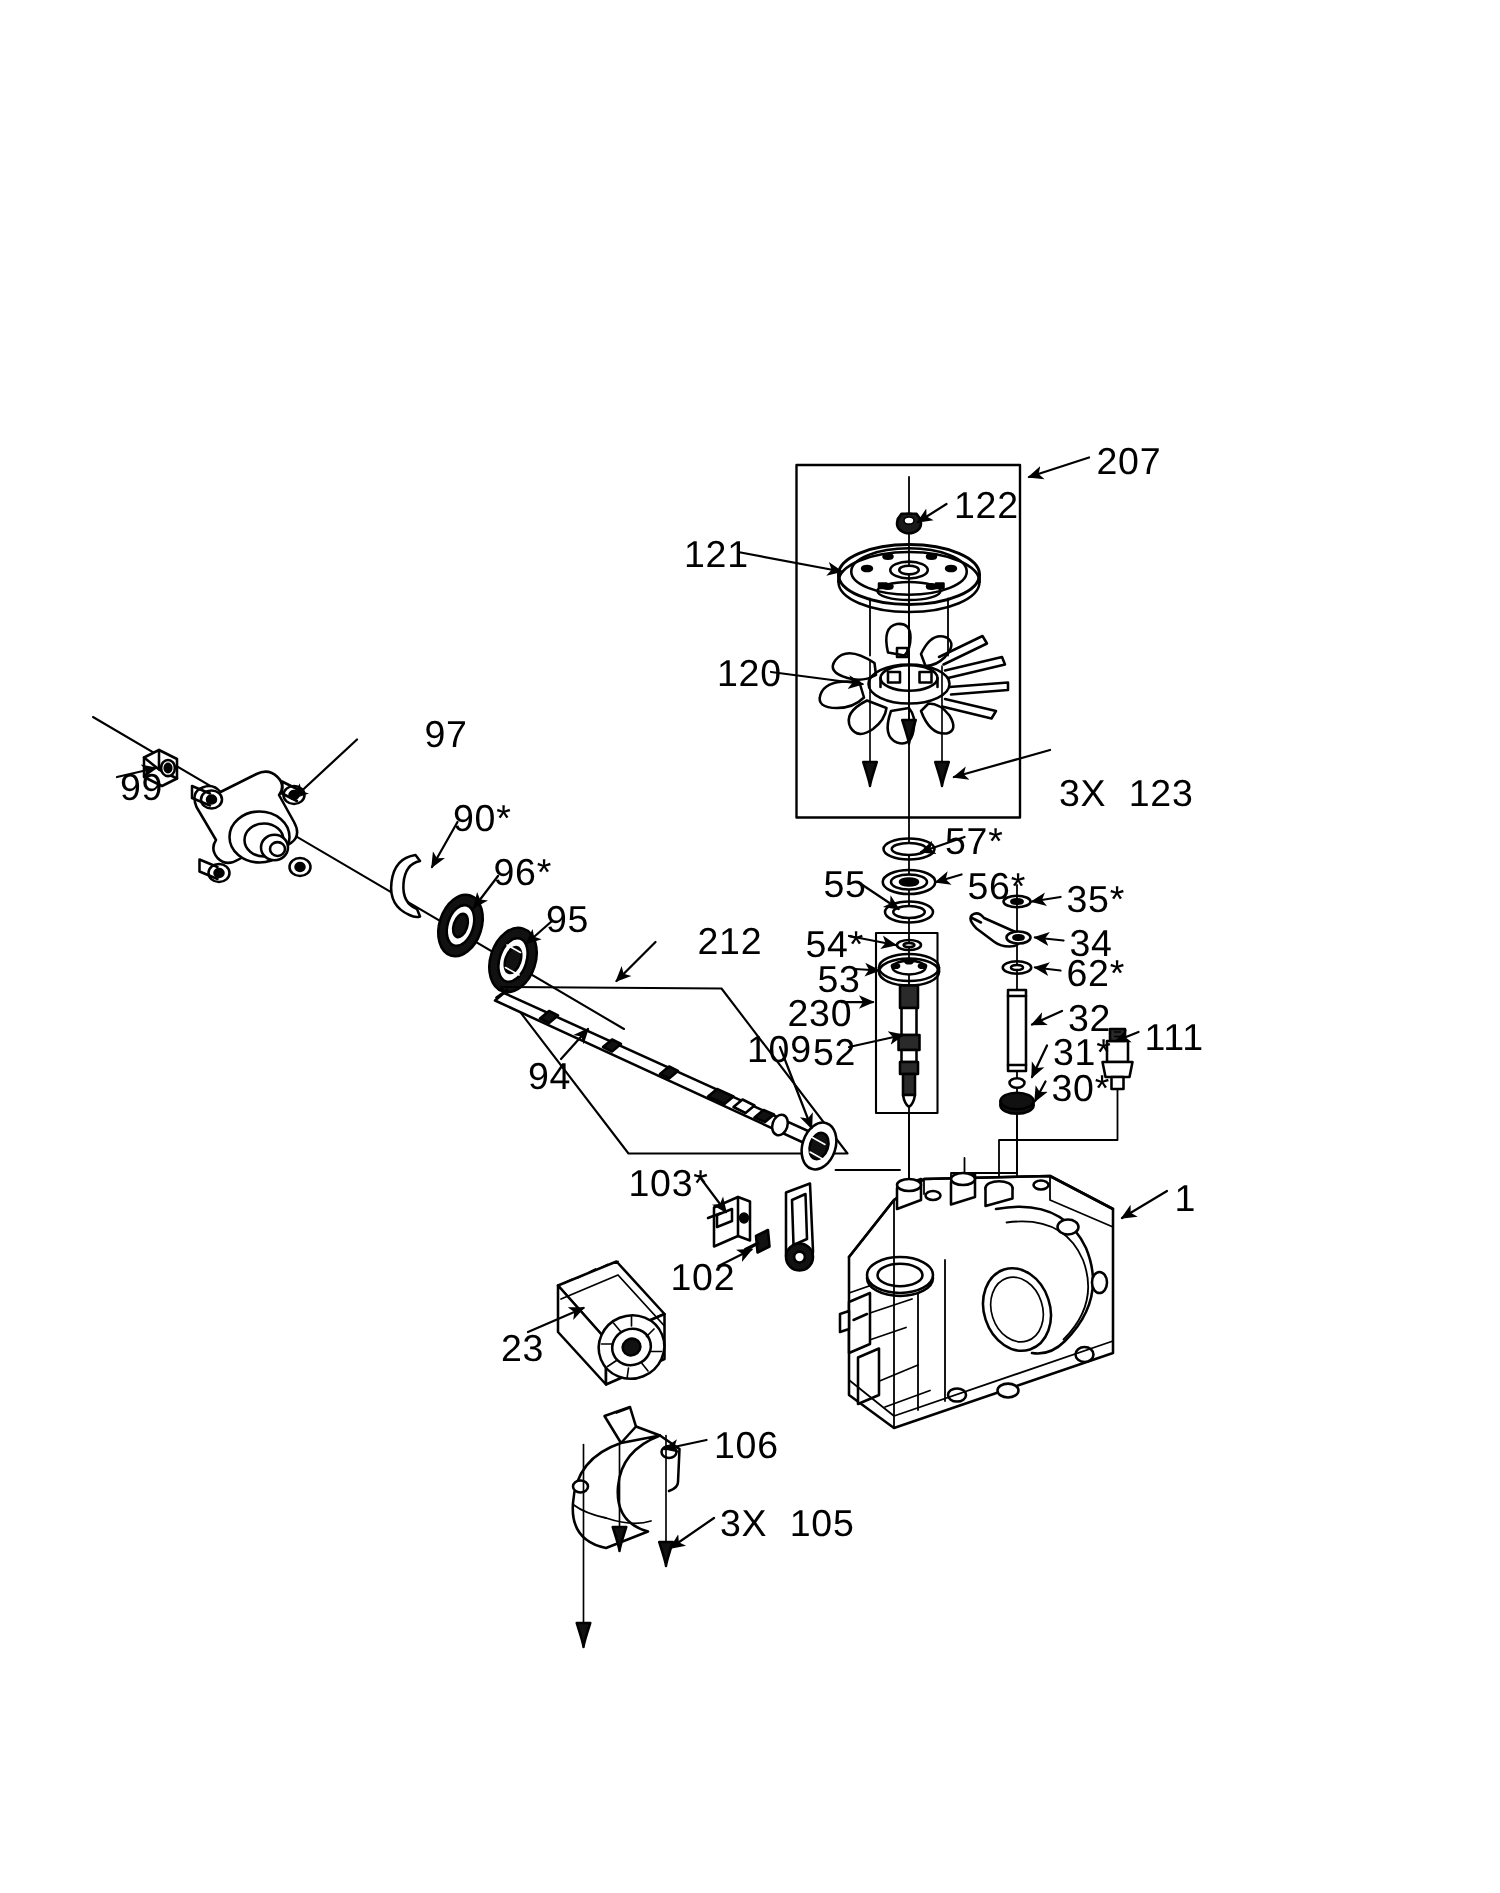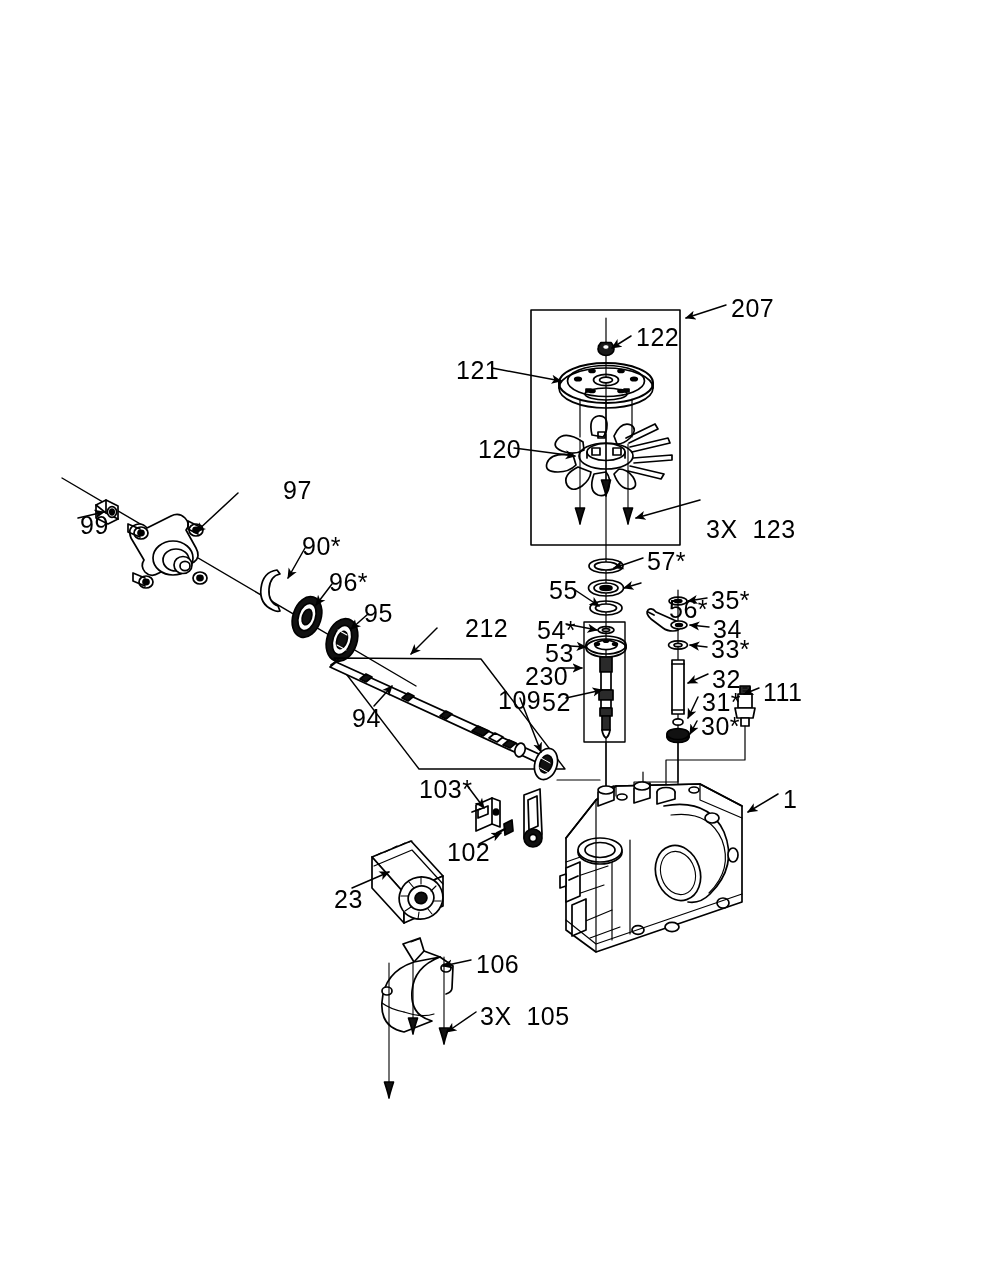--- a/index.html
+++ b/index.html
@@ -398,30 +398,30 @@
 
   <div>
     <span class="callout" style="left:731px;top:296px;">207</span>
     <span class="callout" style="left:636px;top:325px;">122</span>
     <span class="callout" style="left:456px;top:358px;">121</span>
     <span class="callout" style="left:478px;top:437px;">120</span>
     <span class="callout" style="left:706px;top:492px;margin-top:25px;">3X  123</span>
     <span class="callout" style="left:236px;top:478px;margin-left:47px;">97</span>
     <span class="callout" style="left:56px;top:513px;margin-left:24px;">99</span>
     <span class="callout" style="left:302px;top:534px;">90*</span>
-    <span class="callout" style="left:647px;top:549px;">57*</span>
+    <span class="callout" style="left:630px;top:549px;">57*</span>
     <span class="callout" style="left:329px;top:570px;">96*</span>
-    <span class="callout" style="left:645px;top:597px;margin-left:24px;">56*</span>
+    <span class="callout" style="left:645px;top:579px;">56*</span>
     <span class="callout" style="left:549px;top:578px;">55</span>
     <span class="callout" style="left:364px;top:601px;">95</span>
     <span class="callout" style="left:711px;top:588px;">35*</span>
     <span class="callout" style="left:441px;top:616px;margin-left:24px;">212</span>
     <span class="callout" style="left:713px;top:617px;">34</span>
     <span class="callout" style="left:537px;top:618px;">54*</span>
-    <span class="callout" style="left:711px;top:637px;">33*</span>
+    <span class="callout" style="left:711px;top:637px;">62*</span>
     <span class="callout" style="left:545px;top:641px;">53</span>
     <span class="callout" style="left:525px;top:664px;">230</span>
     <span class="callout" style="left:712px;top:667px;">32</span>
     <span class="callout" style="left:498px;top:688px;">109</span>
     <span class="callout" style="left:542px;top:690px;">52</span>
     <span class="callout" style="left:763px;top:680px;">111</span>
     <span class="callout" style="left:702px;top:690px;">31*</span>
     <span class="callout" style="left:352px;top:706px;">94</span>
     <span class="callout" style="left:701px;top:714px;">30*</span>
     <span class="callout" style="left:419px;top:777px;">103*</span>

